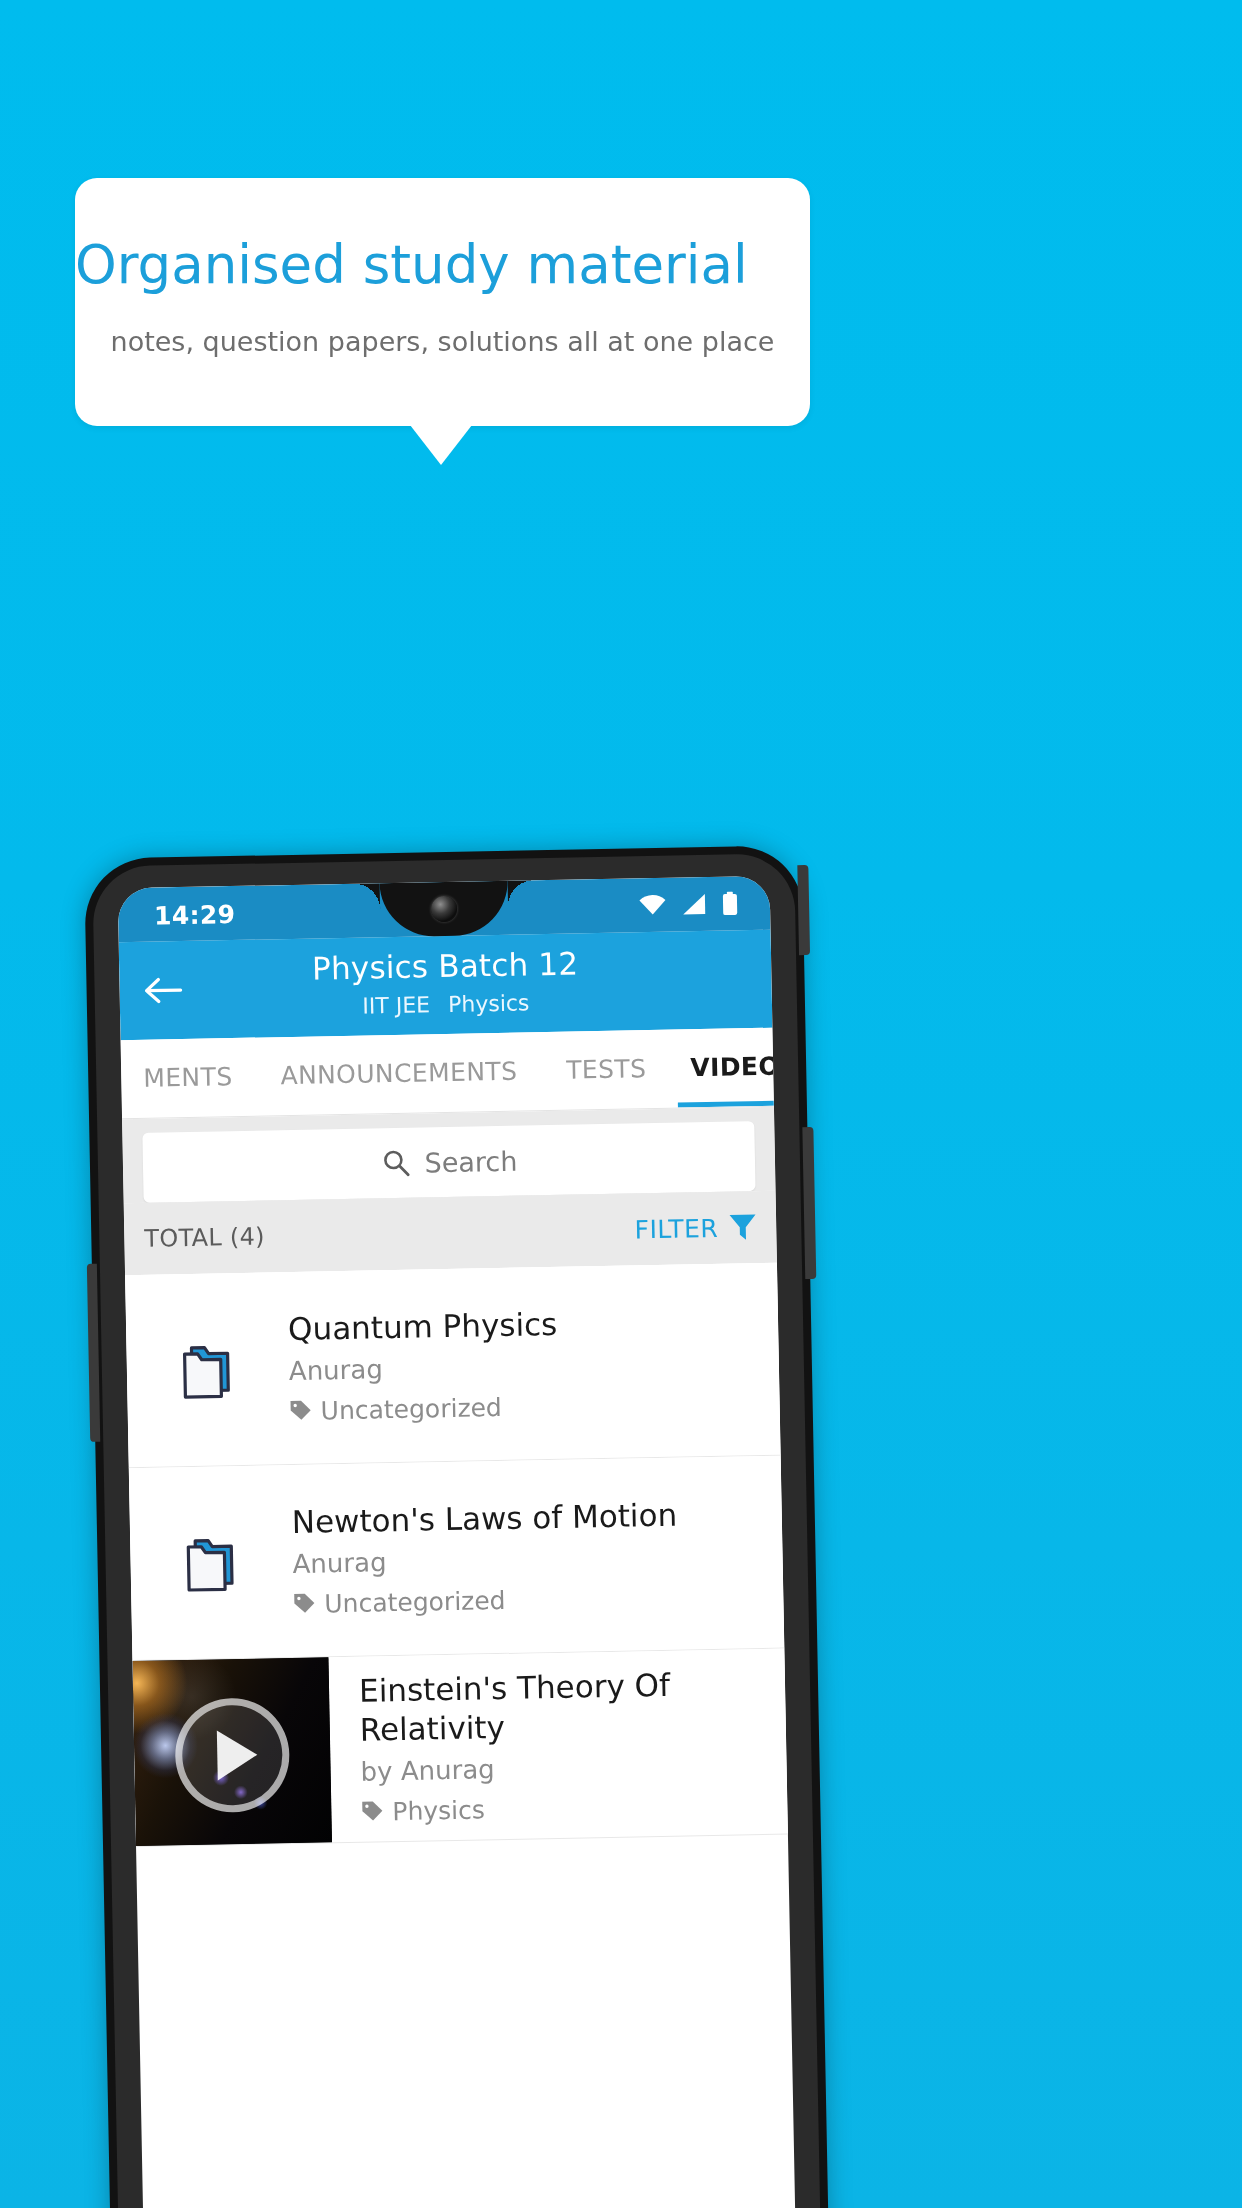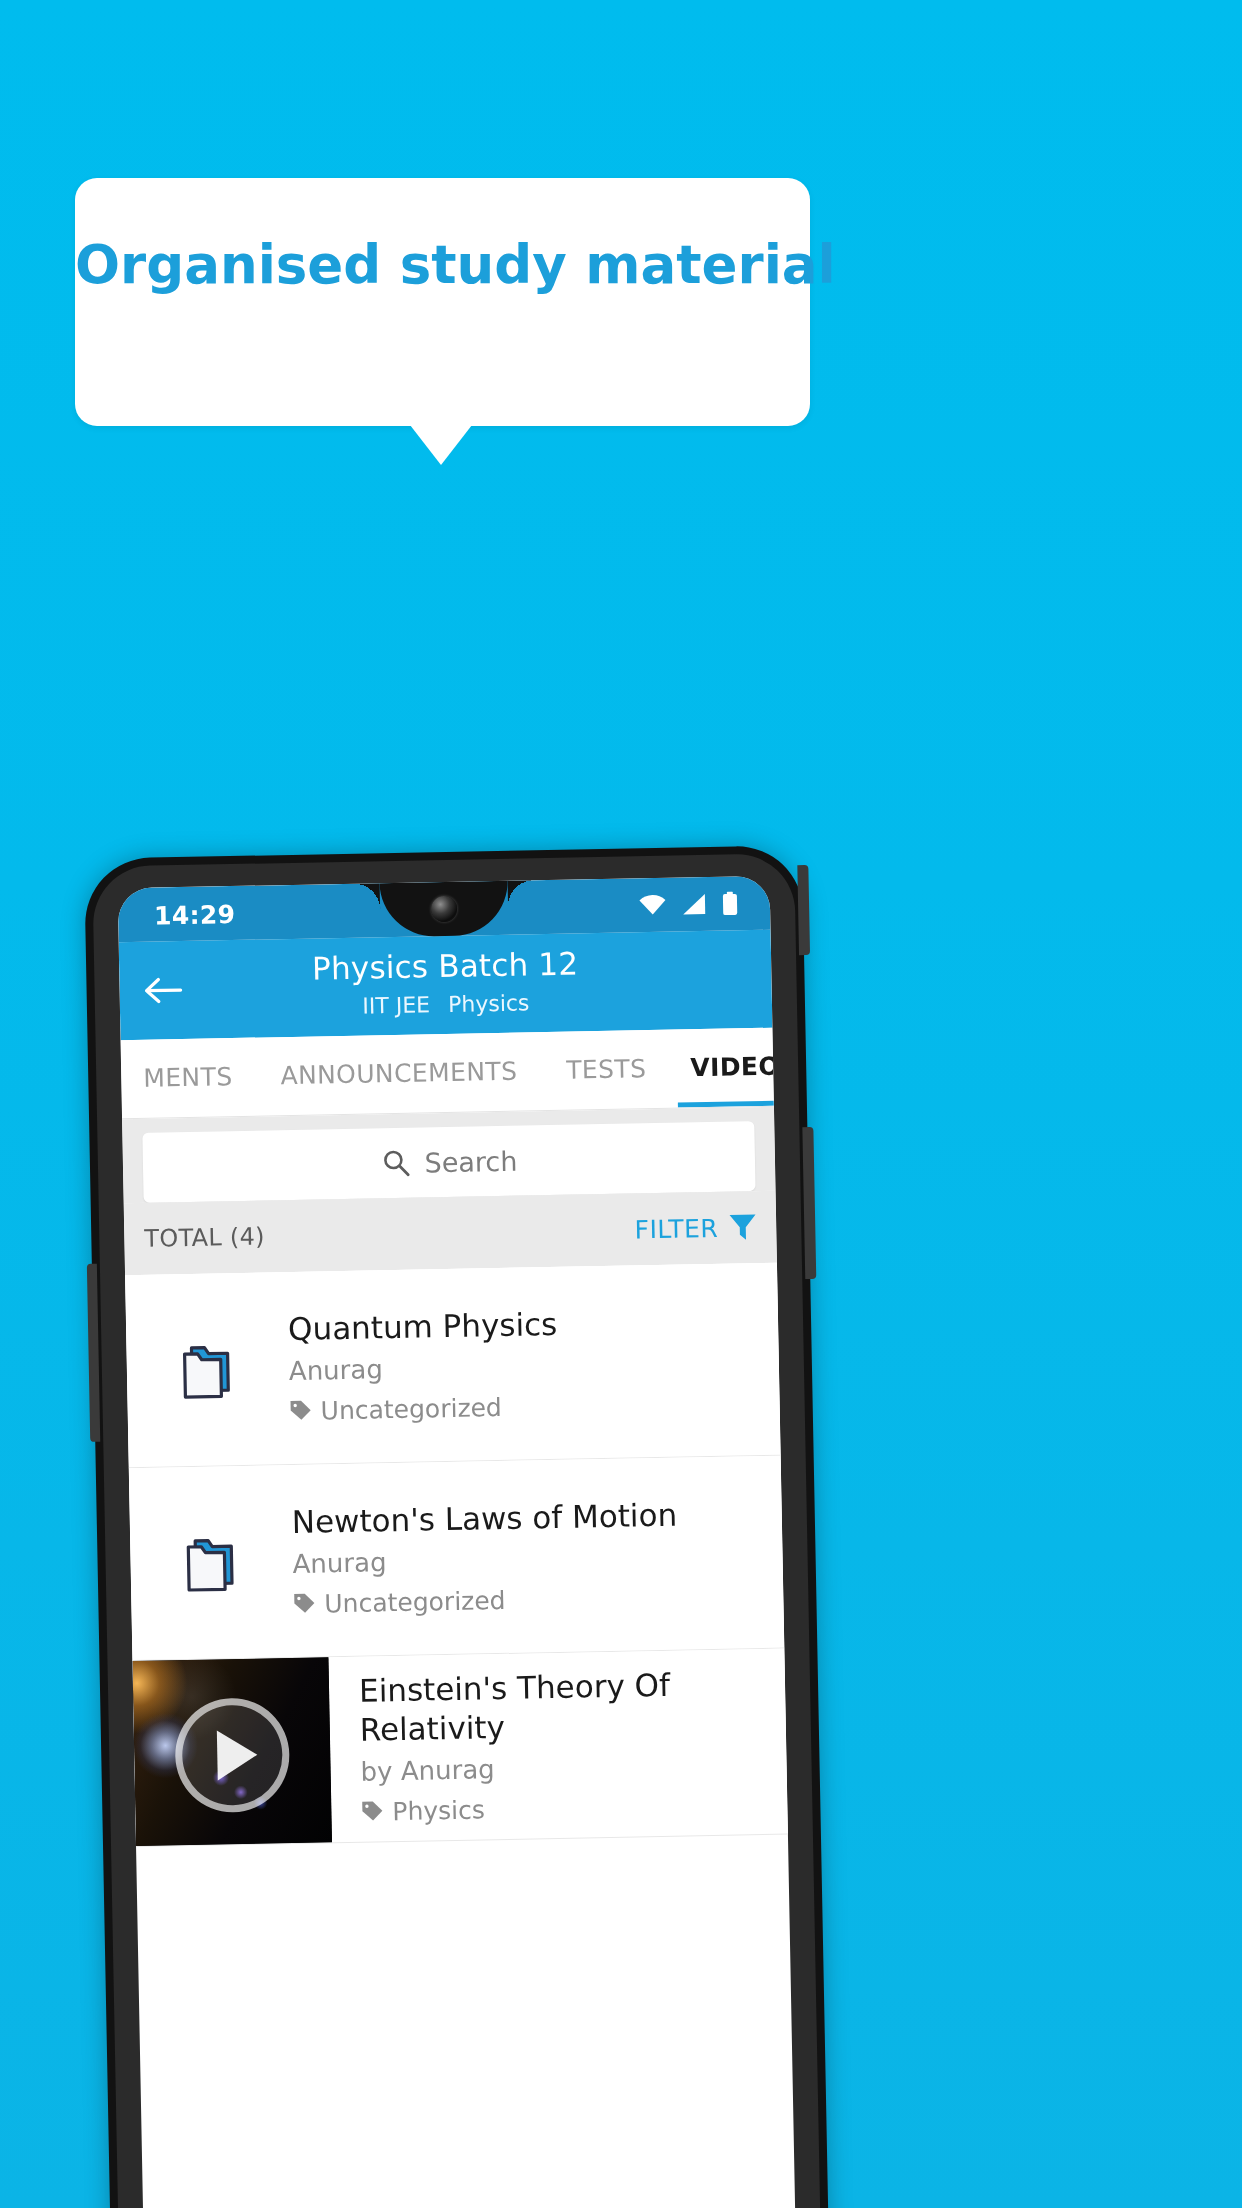--- a/index.html
+++ b/index.html
@@ -17,21 +17,21 @@
     box-shadow:0 2px 6px rgba(0,0,0,0.07);
   }
   .bubble-tail{
     position:absolute;left:410px;top:425px;width:0;height:0;
     border-left:31px solid transparent;border-right:31px solid transparent;
     border-top:40px solid #ffffff;
   }
   .bubble-title{
     position:absolute;left:0;top:56px;width:637px;text-align:left;
     font-family:"DejaVu Sans", sans-serif;
-    font-size:53px;font-weight:700;color:#1C9FDA;letter-spacing:0px;
+    font-size:53px;font-weight:400;color:#1C9FDA;letter-spacing:0px;
     white-space:nowrap;
   }
   .bubble-sub{
     position:absolute;left:0;top:148px;width:735px;text-align:center;
     font-size:27px;font-weight:400;color:#6E6E6E;white-space:nowrap;
   }
 
   
   .phone-wrap{
     position:absolute;left:84px;top:852px;width:718px;height:1400px;
@@ -193,20 +193,21 @@
   }
   .video-text{padding-left:30px;padding-right:12px;}
 </style>
 </head>
 <body>
 
 <div class="bg-root">
 
   <div class="bubble">
     <div class="bubble-title">Organised study material</div>
+    <div class="bubble-sub">notes, question papers, solutions all at one place</div>
   </div>
   <div class="bubble-tail"></div>
 
   <div class="phone-wrap">
     <div class="phone-body">
       <div class="phone-inner-ring"></div>
       <div class="btn-left"></div>
       <div class="btn-right-1"></div>
       <div class="btn-right-2"></div>
 

